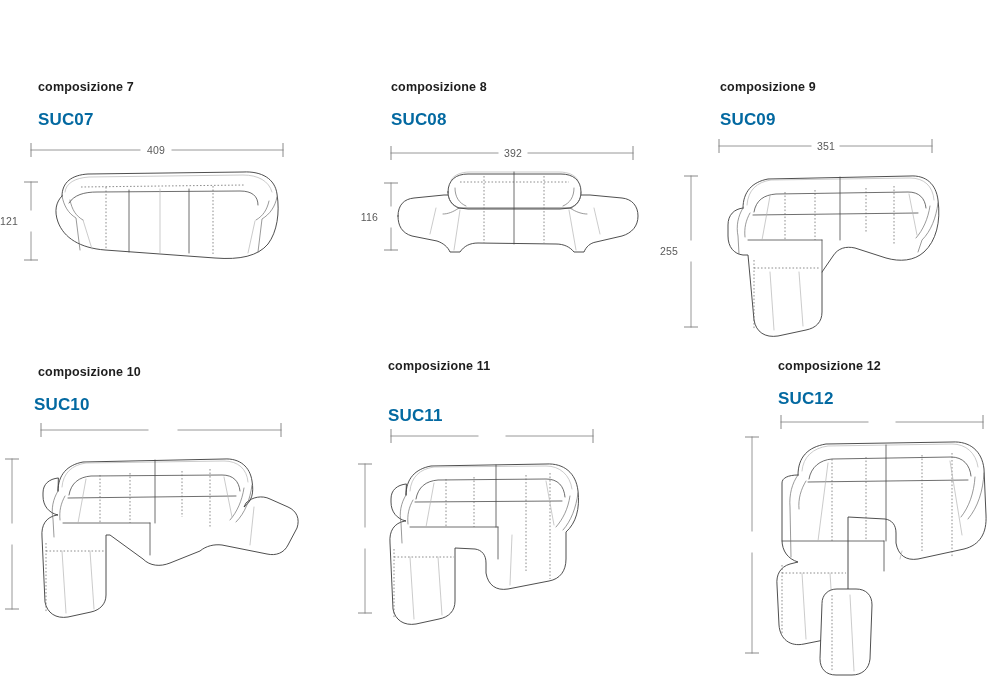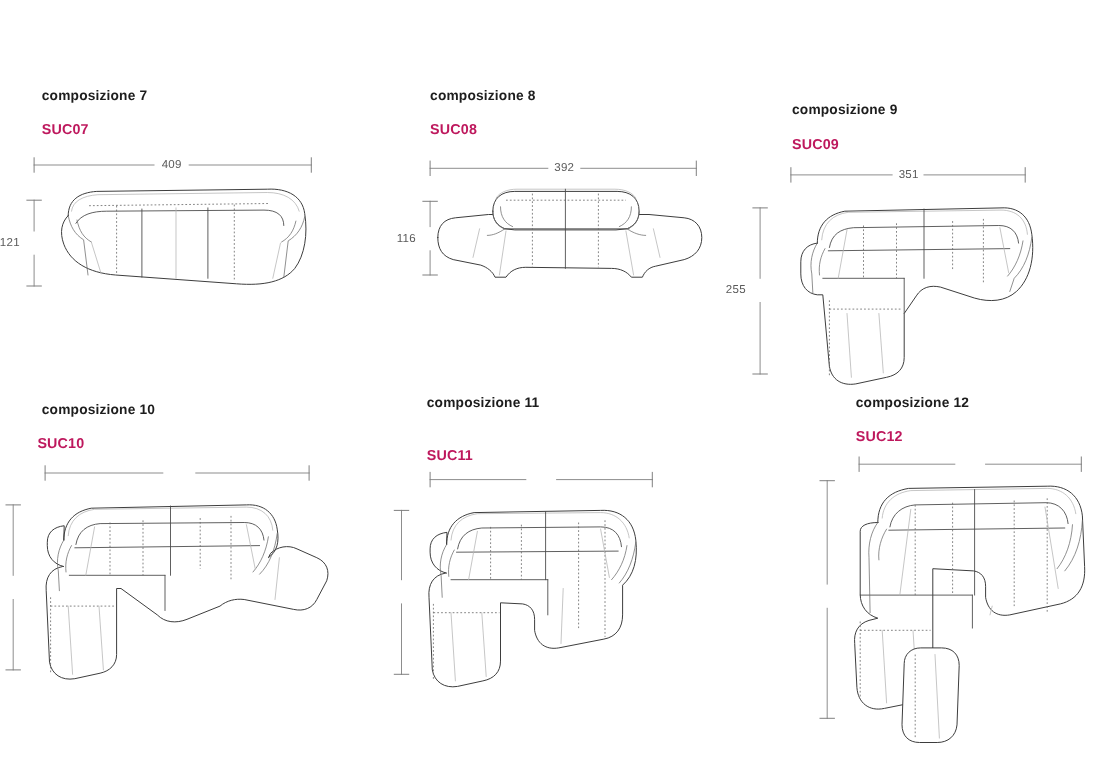--- a/index.html
+++ b/index.html
@@ -26,23 +26,23 @@
   }
   .title {
     font-size: 12.5px;
     font-weight: bold;
     color: #1d1d1d;
     letter-spacing: 0.15px;
     white-space: nowrap;
     line-height: 1;
   }
   .code {
-    font-size: 13px;
+    font-size: 17px;
     font-weight: bold;
-    color: #be185d;
+    color: #0369a1;
     letter-spacing: 0.15px;
     white-space: nowrap;
     line-height: 1;
   }
   .drawing {
     position: absolute;
     left: 0;
     top: 0;
   }
   svg { display: block; overflow: visible; }
@@ -251,21 +251,21 @@
           <path class="seam-light" d="M 219 210 L 226 250"></path>
           <path class="seam-light" d="M 86 208 L 80 234"></path>
           <path class="seam-light" d="M 244 208 L 250 234"></path>
         </g>
       </svg>
     </div>
     <div class="dim-label h" style="left:163px;top:153px;">392</div>
     <div class="dim-label v" style="left:32px;top:217px;">116</div>
   </div>
 
-  <div class="cell" style="left:670px;top:0;width:330px;height:345px;margin-top:13px;">
+  <div class="cell" style="left:670px;top:0;width:330px;height:345px;">
     <div class="title" style="position:absolute;left:50px;top:81px;">composizione 9</div>
     <div class="code" style="position:absolute;left:50px;top:111px;text-align:right;">SUC09</div>
 
     <div class="drawing">
       <svg width="330" height="345" viewBox="0 0 330 345">
         <g>
           <line class="dim-tick" x1="49" y1="139" x2="49" y2="153"></line>
           <line class="dim-tick" x1="262" y1="139" x2="262" y2="153"></line>
           <line class="dim-line" x1="49" y1="146" x2="141" y2="146"></line>
           <line class="dim-line" x1="170" y1="146" x2="262" y2="146"></line>

